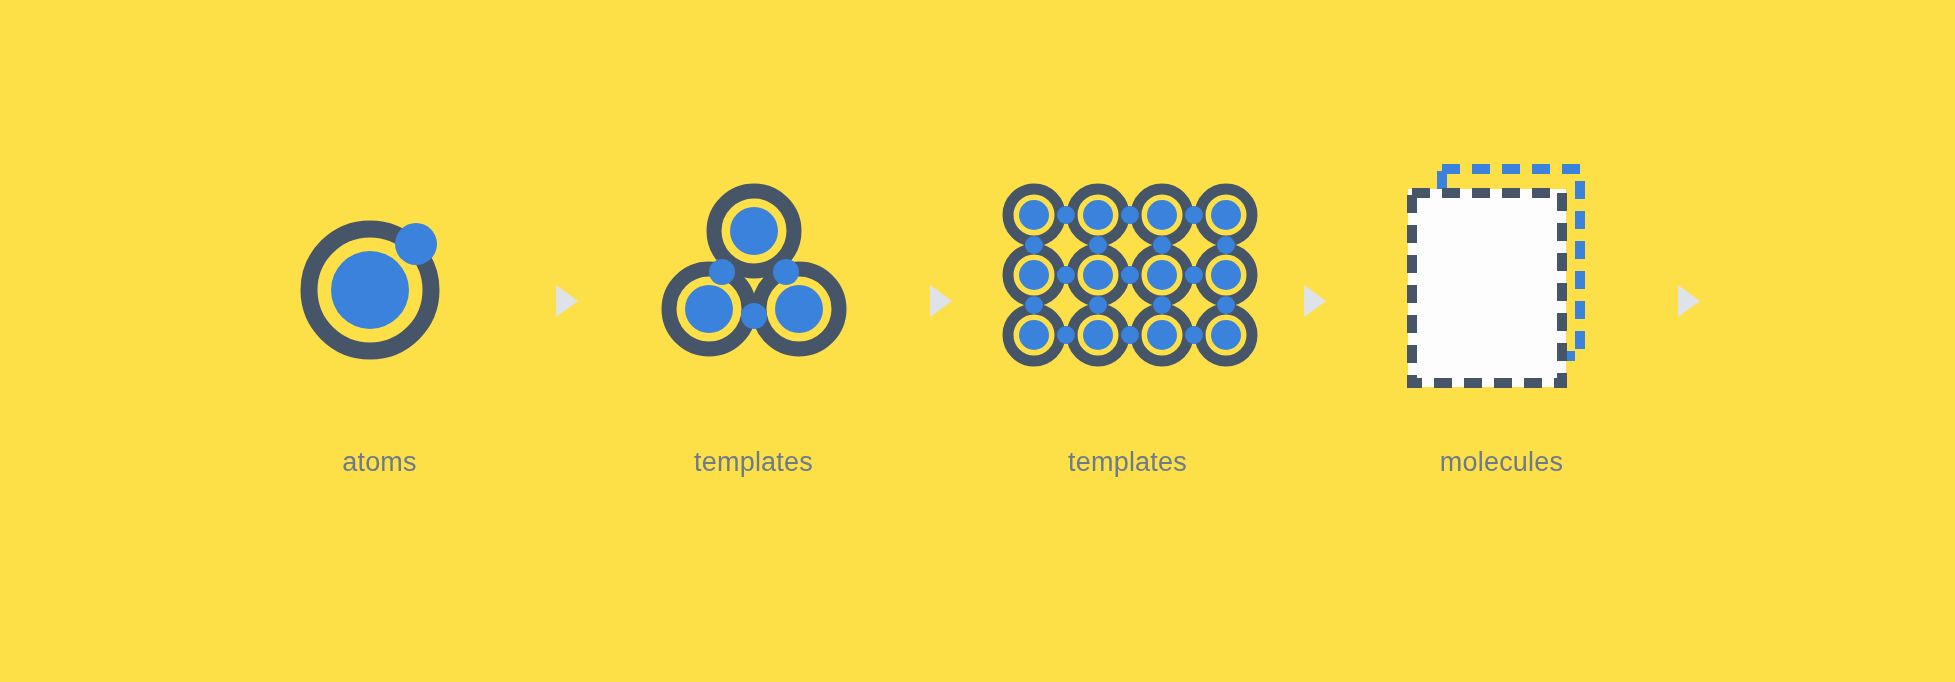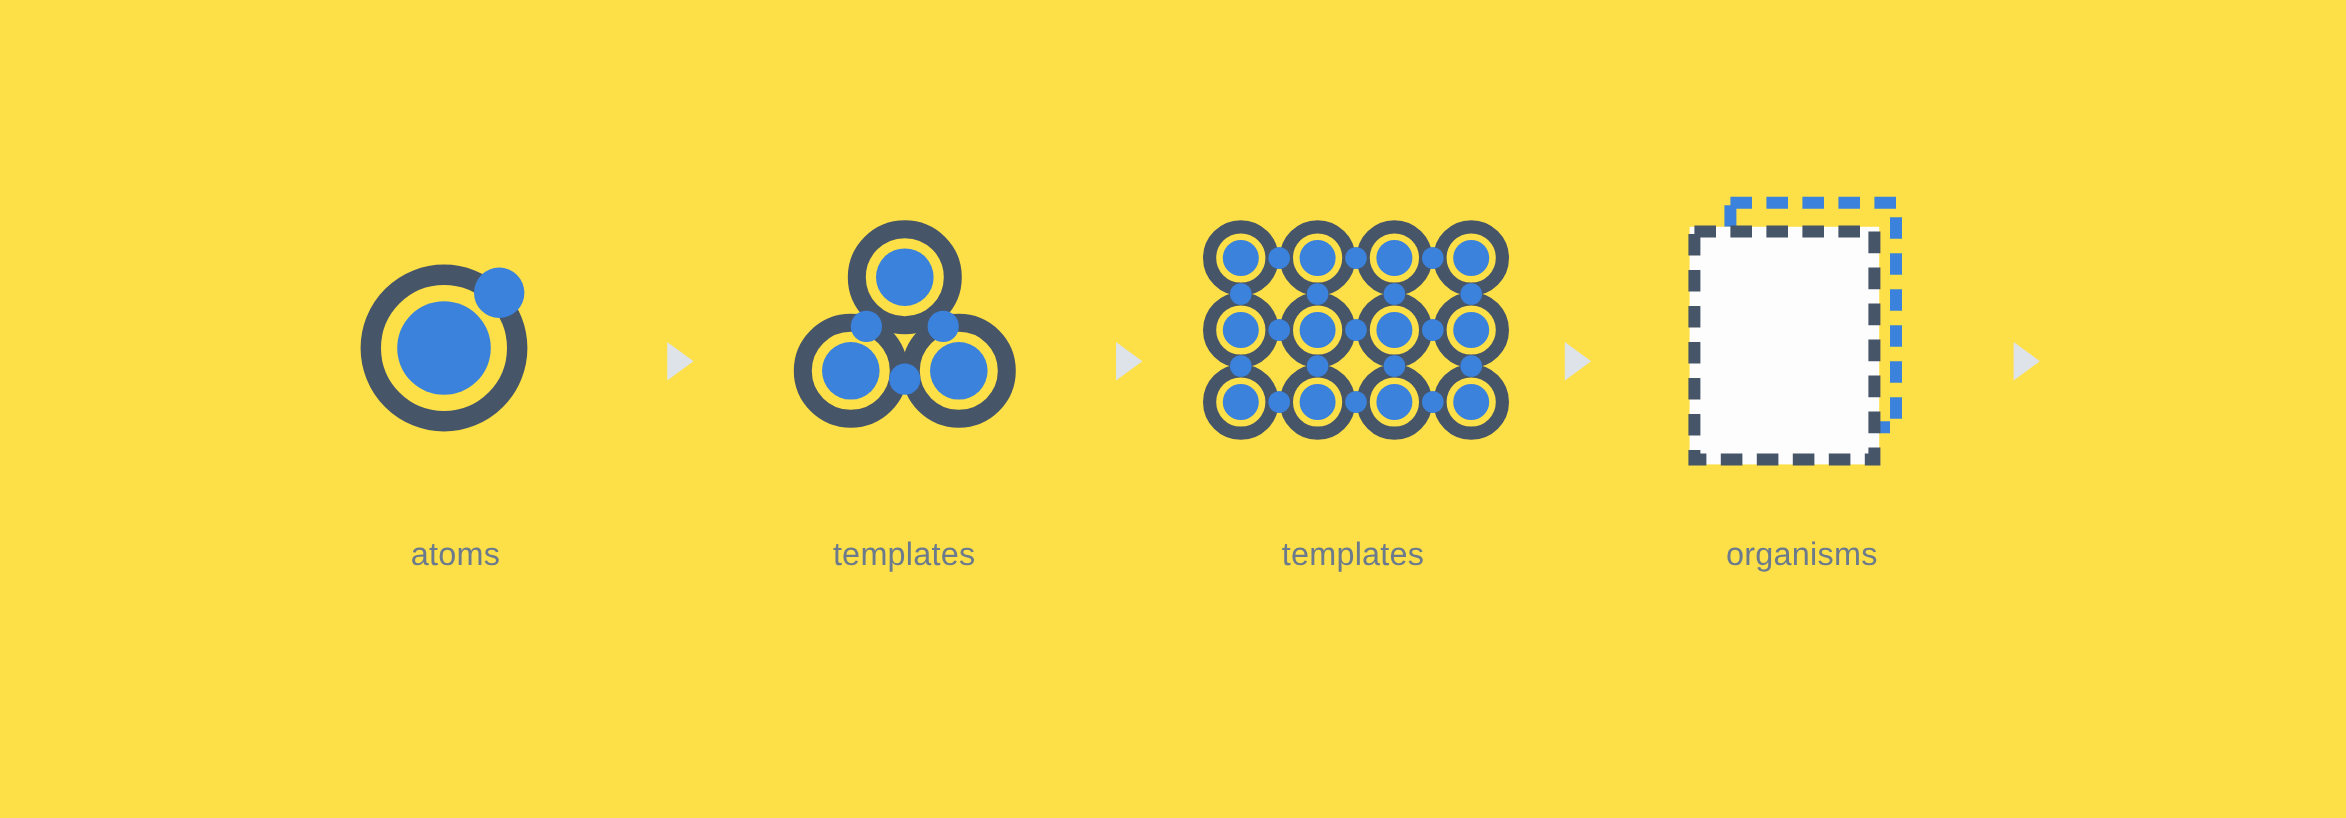--- a/index.html
+++ b/index.html
@@ -224,21 +224,21 @@
   </div>
 
   <div class="stage">
     <div class="stage-icon">
       <svg width="200" height="230" viewBox="0 0 200 230" xmlns="http://www.w3.org/2000/svg" aria-hidden="true">
         <rect x="40" y="8" width="138" height="187" fill="none" stroke="#3b82dd" stroke-width="10" stroke-dasharray="18 12"></rect>
         <rect x="10" y="32" width="150" height="190" fill="#fdfdfd" stroke="#fdfdfd" stroke-width="8"></rect>
         <rect x="10" y="32" width="150" height="190" fill="none" stroke="#475569" stroke-width="10" stroke-dasharray="18 12"></rect>
       </svg>
     </div>
-    <div class="stage-label">organisms</div>
+    <div class="stage-label">molecules</div>
   </div>
 
   <div class="arrow">
     <span>
       <svg width="26" height="34" viewBox="0 0 26 34" xmlns="http://www.w3.org/2000/svg" aria-hidden="true">
         <path d="M2 1 L24 17 L2 33 Z" fill="#dee2e9"></path>
       </svg>
     </span>
   </div>
 

